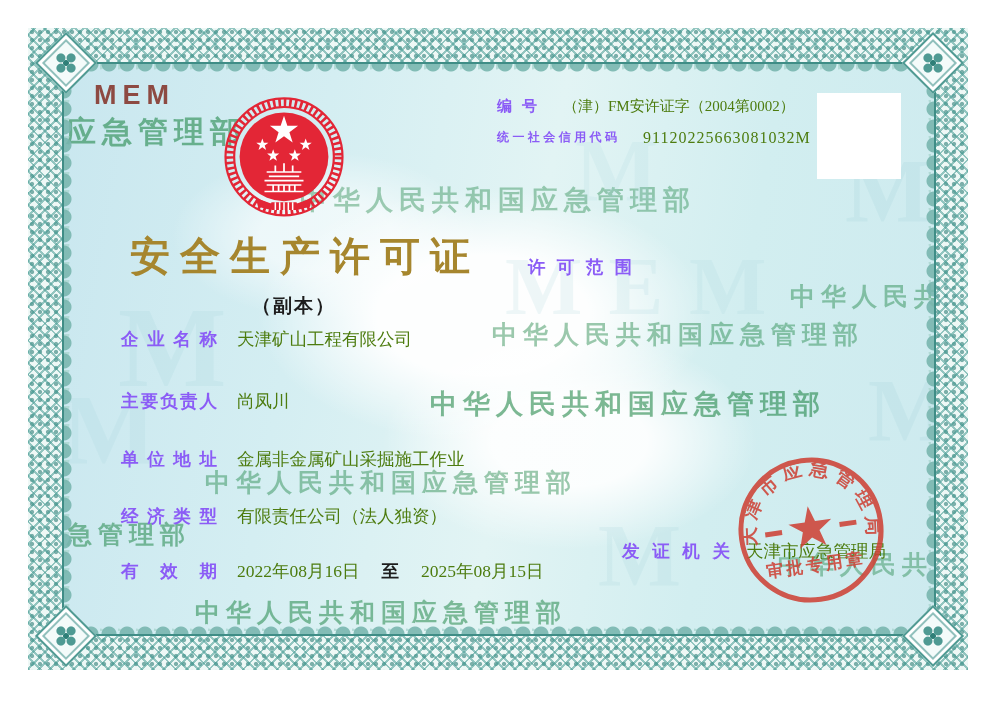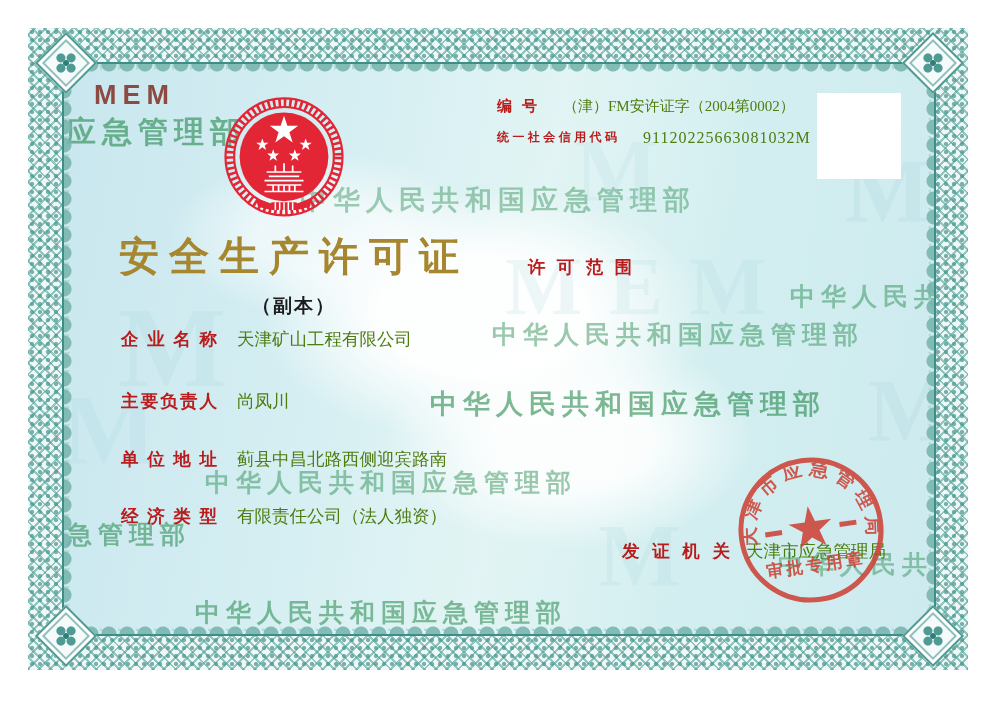--- a/index.html
+++ b/index.html
@@ -92,27 +92,27 @@
   #gh-2{left:845px;top:140px;font-size:90px;opacity:.24;}
   #gh-3{left:598px;top:505px;font-size:88px;opacity:.2;}
   #gh-4{left:62px;top:372px;font-size:100px;opacity:.2;}
   #gh-5{left:868px;top:360px;font-size:88px;opacity:.24;}
   #gh-6{left:575px;top:120px;font-size:88px;opacity:.16;}
 
   
   #mem-logo{position:absolute;left:94px;top:80px;font-size:27px;font-weight:bold;
     color:#8d4a42;letter-spacing:6px;}
   #emblem{position:absolute;left:216px;top:94px;width:136px;height:130px;}
-  #cert-title{position:absolute;left:108px;top:229px;width:372px;text-align:center;
+  #cert-title{position:absolute;left:108px;top:229px;width:372px;text-align:right;
     font-size:40px;font-weight:bold;color:#a6862e;letter-spacing:10px;white-space:nowrap;}
   #cert-subtitle{position:absolute;left:108px;top:293px;width:372px;text-align:center;
     font-size:19px;font-weight:bold;color:#1d1d1d;letter-spacing:2px;}
 
   
-  .lbl{display:inline-block;font-weight:bold;font-size:17.5px;color:#b91c1c;
+  .lbl{display:inline-block;font-weight:bold;font-size:17.5px;color:#8b5cf6;
     text-align:justify;text-align-last:justify;vertical-align:top;}
   .val{font-size:17.5px;color:#4d7c0f;font-family:"Liberation Serif", serif;}
   .row{position:absolute;white-space:nowrap;}
   #row-name    {left:121px;top:327px;} 
   #row-person  {left:121px;top:389px;}
   #row-address {left:121px;top:447px;}
   #row-economy {left:121px;top:504px;}
   #row-validity{left:121px;top:559px;}
   .left-lbl{width:96px;margin-right:20px;}
   #row-validity .zhi{font-weight:bold;font-size:17.5px;margin:0 22px;font-family:"Liberation Sans",sans-serif;}
@@ -237,24 +237,27 @@
     <span class="lbl">许可范围</span>
   </div>
 
   <div class="row" id="row-name">
     <span class="lbl left-lbl">企业名称</span><span class="val">天津矿山工程有限公司</span>
   </div>
   <div class="row" id="row-person">
     <span class="lbl left-lbl">主要负责人</span><span class="val">尚凤川</span>
   </div>
   <div class="row" id="row-address">
-    <span class="lbl left-lbl">单位地址</span><span class="val">蓟县中昌北路西侧迎宾路南</span>
+    <span class="lbl left-lbl">单位地址</span><span class="val">金属非金属矿山采掘施工作业</span>
   </div>
   <div class="row" id="row-economy">
     <span class="lbl left-lbl">经济类型</span><span class="val">有限责任公司（法人独资）</span>
+  </div>
+  <div class="row" id="row-validity">
+    <span class="lbl left-lbl">有效期</span><span class="val">2022年08月16日</span><span class="zhi">至</span><span class="val">2025年08月15日</span>
   </div>
 
   <div class="row" id="row-authority">
     <span class="lbl">发证机关</span><span class="val">天津市应急管理局</span>
   </div>
 
   <svg id="seal" viewBox="0 0 160 160">
     <defs>
       <path id="seal-arc" d="M 26,96 A 56,56 0 1 1 134,96" fill="none"></path>
     </defs>

